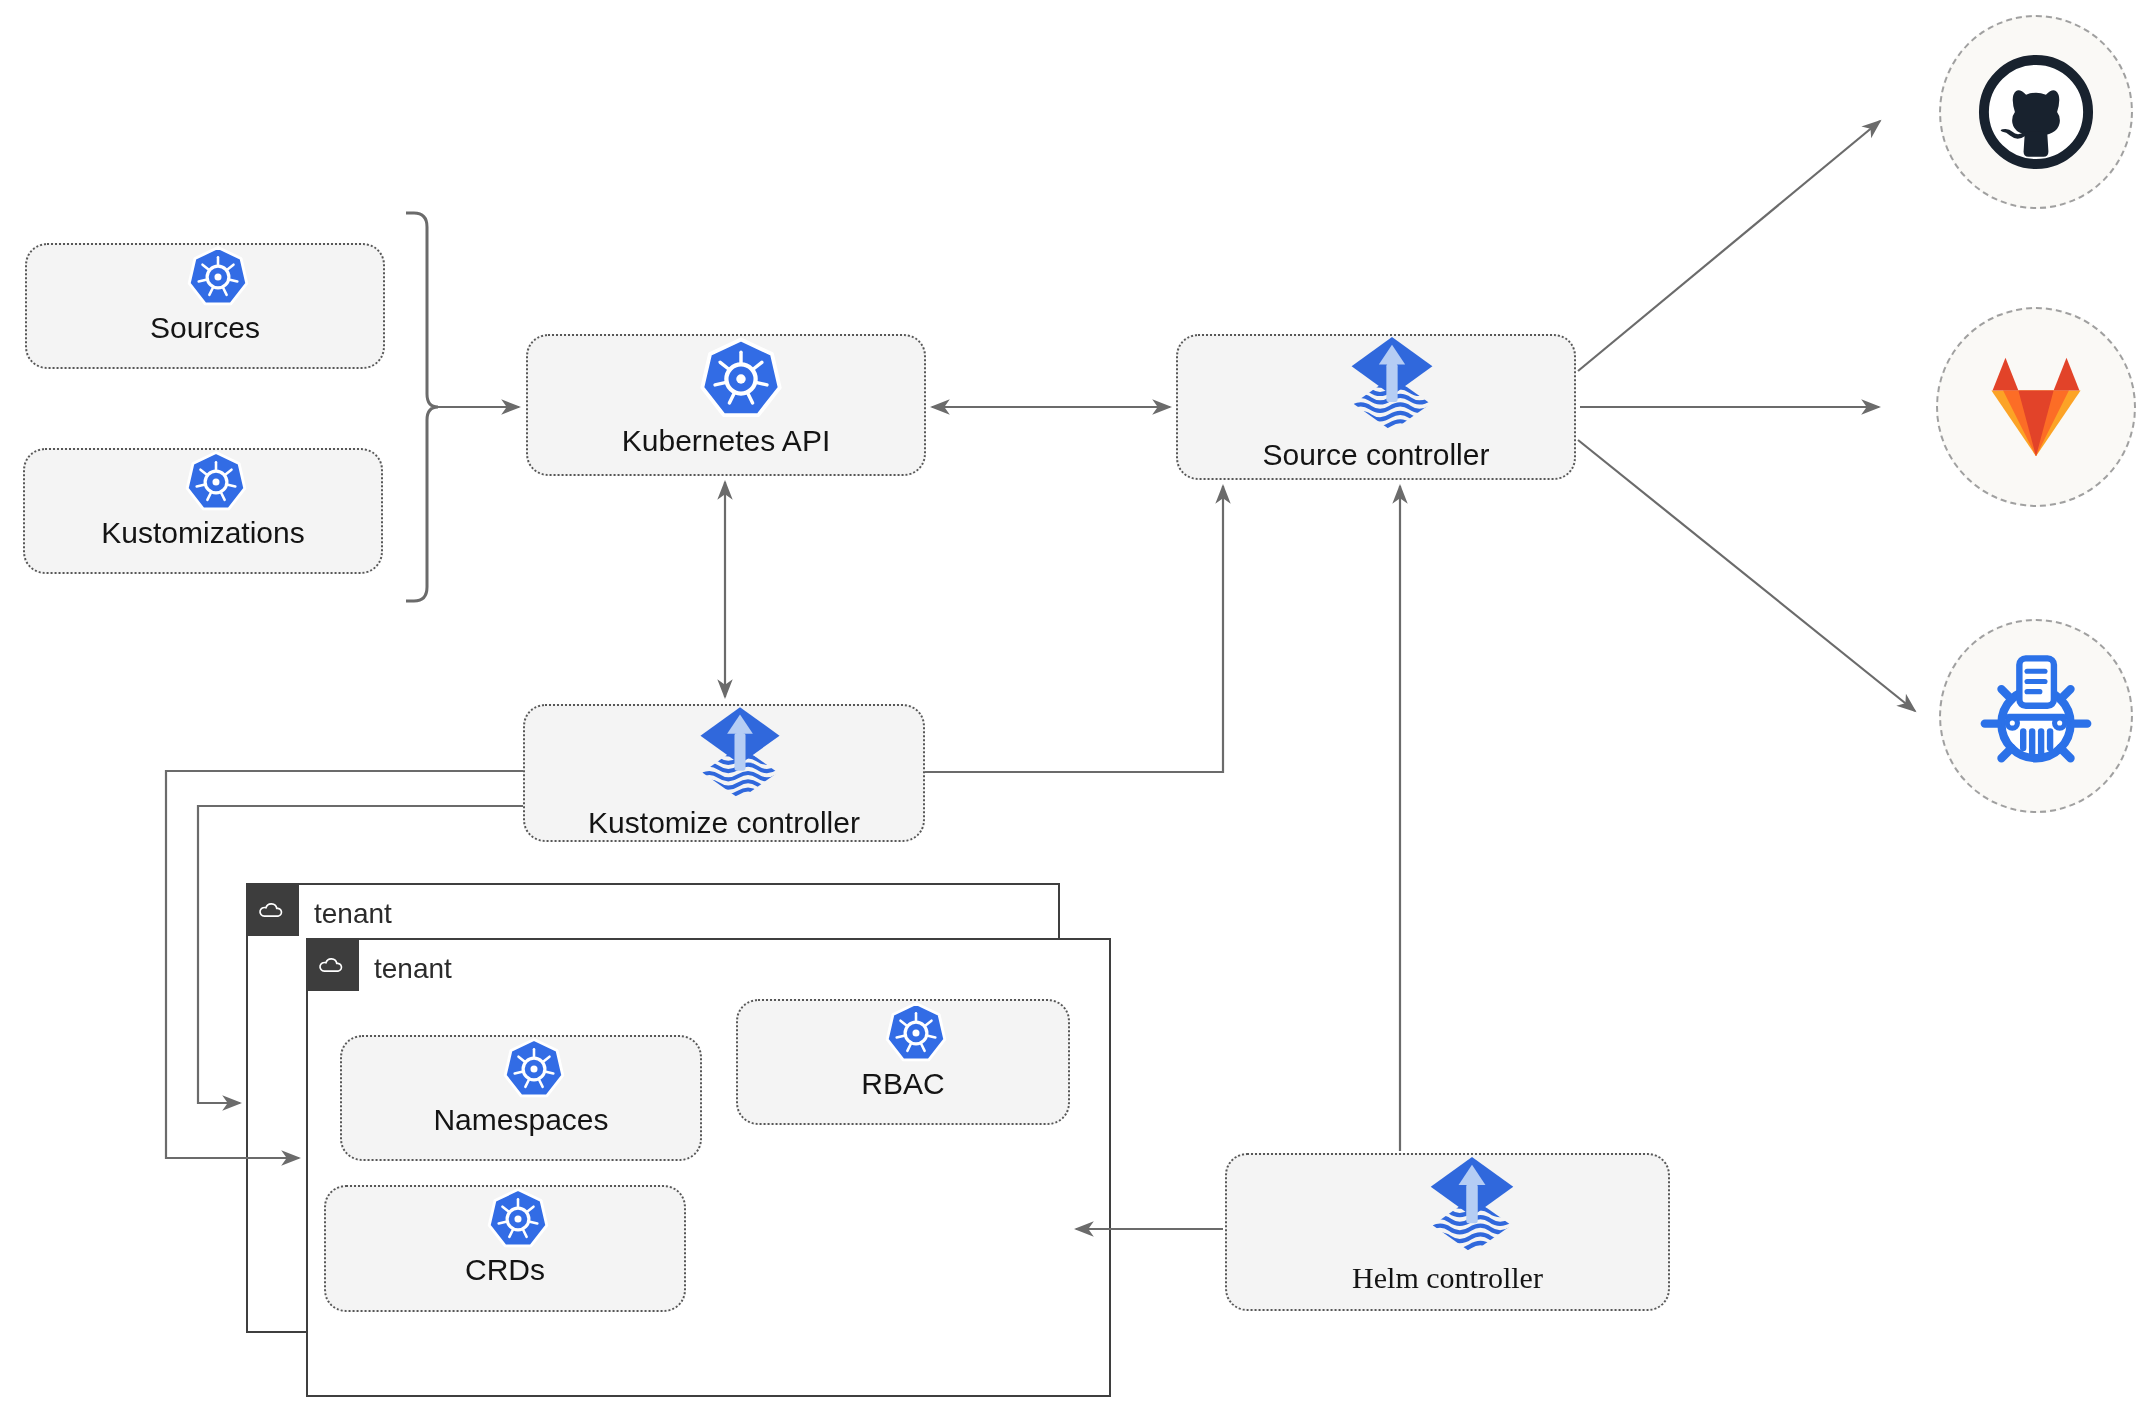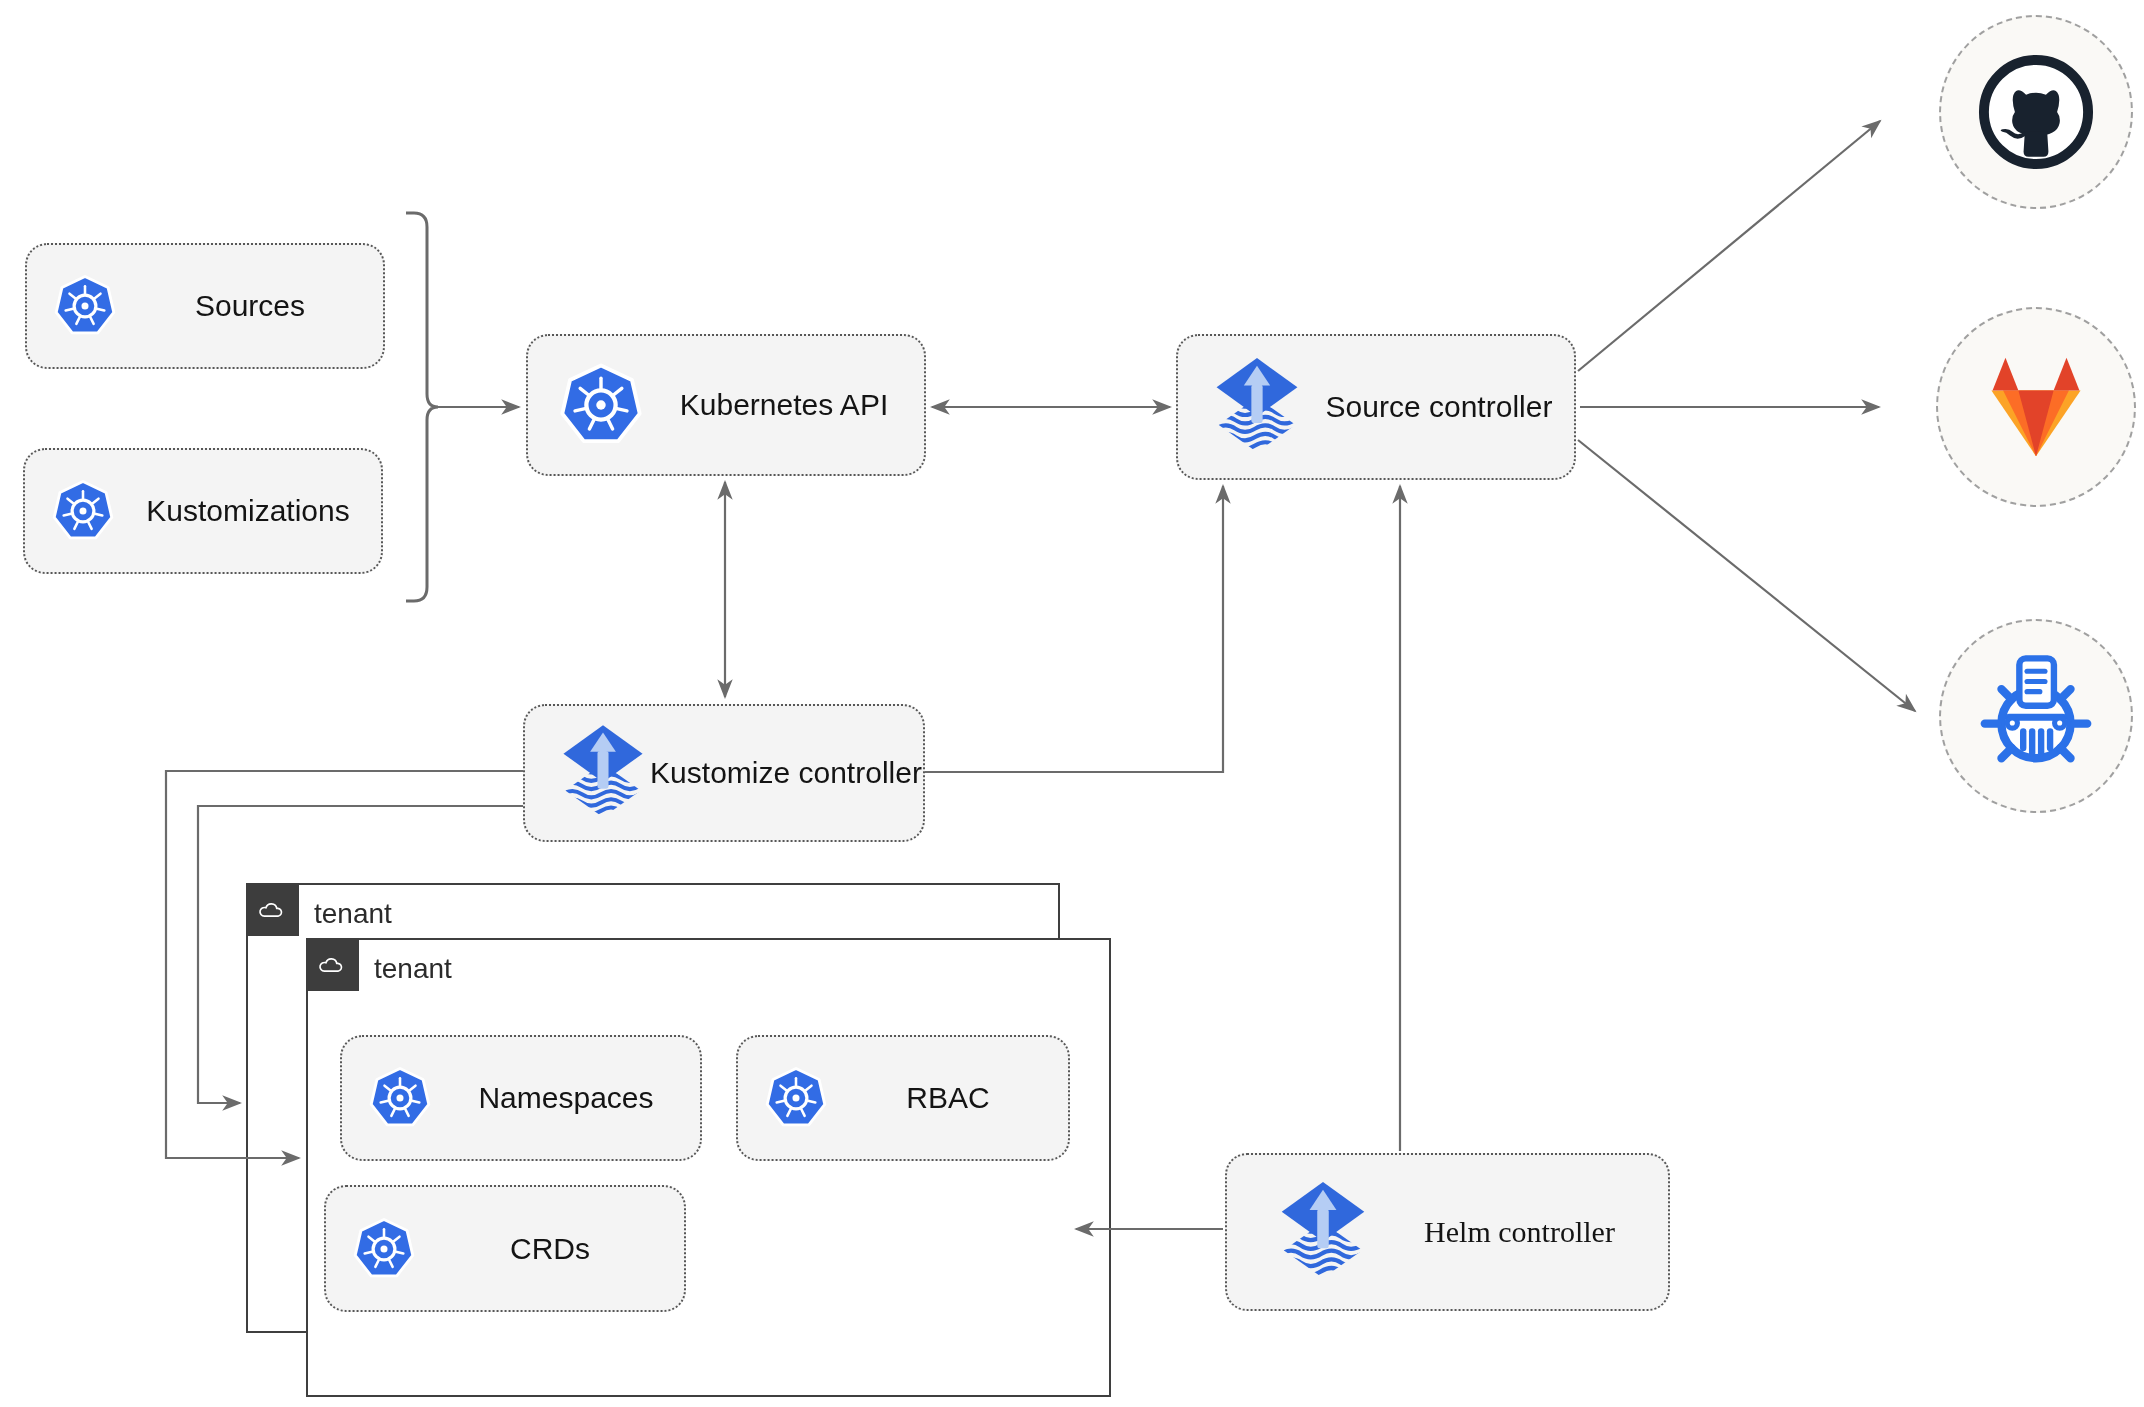--- a/index.html
+++ b/index.html
@@ -4,21 +4,21 @@
 <style>
   html,body{margin:0;padding:0;background:#fff;}
   .canvas{
     position:relative;width:2144px;height:1407px;background:#ffffff;
     font-family:"Liberation Sans", sans-serif;color:#141414;overflow:hidden;
   }
   
   .box{
     position:absolute;box-sizing:border-box;background:#f4f4f4;
     border:2px dotted #575757;border-radius:22px;
-    display:flex;align-items:center;
+    display:flex;align-items:center;flex-direction:column;
   }
   .lbl{flex:1;text-align:center;font-size:30px;line-height:1.25;color:#141414;}
   .lbl .t{margin:0 auto;}
   .ctrl .t{width:175px;}
   .ic{flex:0 0 auto;}
   
   .tenant{
     position:absolute;box-sizing:border-box;background:#ffffff;
     border:2.5px solid #3f3f3f;
   }
@@ -161,21 +161,21 @@
     <div class="tenant-name">tenant</div>
   </div>
 
   <div class="box" style="left:340px;top:1035px;width:362px;height:126px;">
     <svg class="ic" width="64" height="64" style="margin-left:26px;">
         <use href="#icon-k8s"></use>
       </svg>
     <div class="lbl"><span class="t">Namespaces</span></div>
   </div>
 
-  <div class="box" style="left:736px;top:1035px;width:334px;height:126px;">
+  <div class="box" style="left:736px;top:999px;width:334px;height:126px;">
     <svg class="ic" width="64" height="64" style="margin-left:26px;">
         <use href="#icon-k8s"></use>
       </svg>
     <div class="lbl"><span class="t">RBAC</span></div>
   </div>
 
   <div class="box" style="left:324px;top:1185px;width:362px;height:127px;">
     <svg class="ic" width="64" height="64" style="margin-left:26px;">
         <use href="#icon-k8s"></use>
       </svg>

